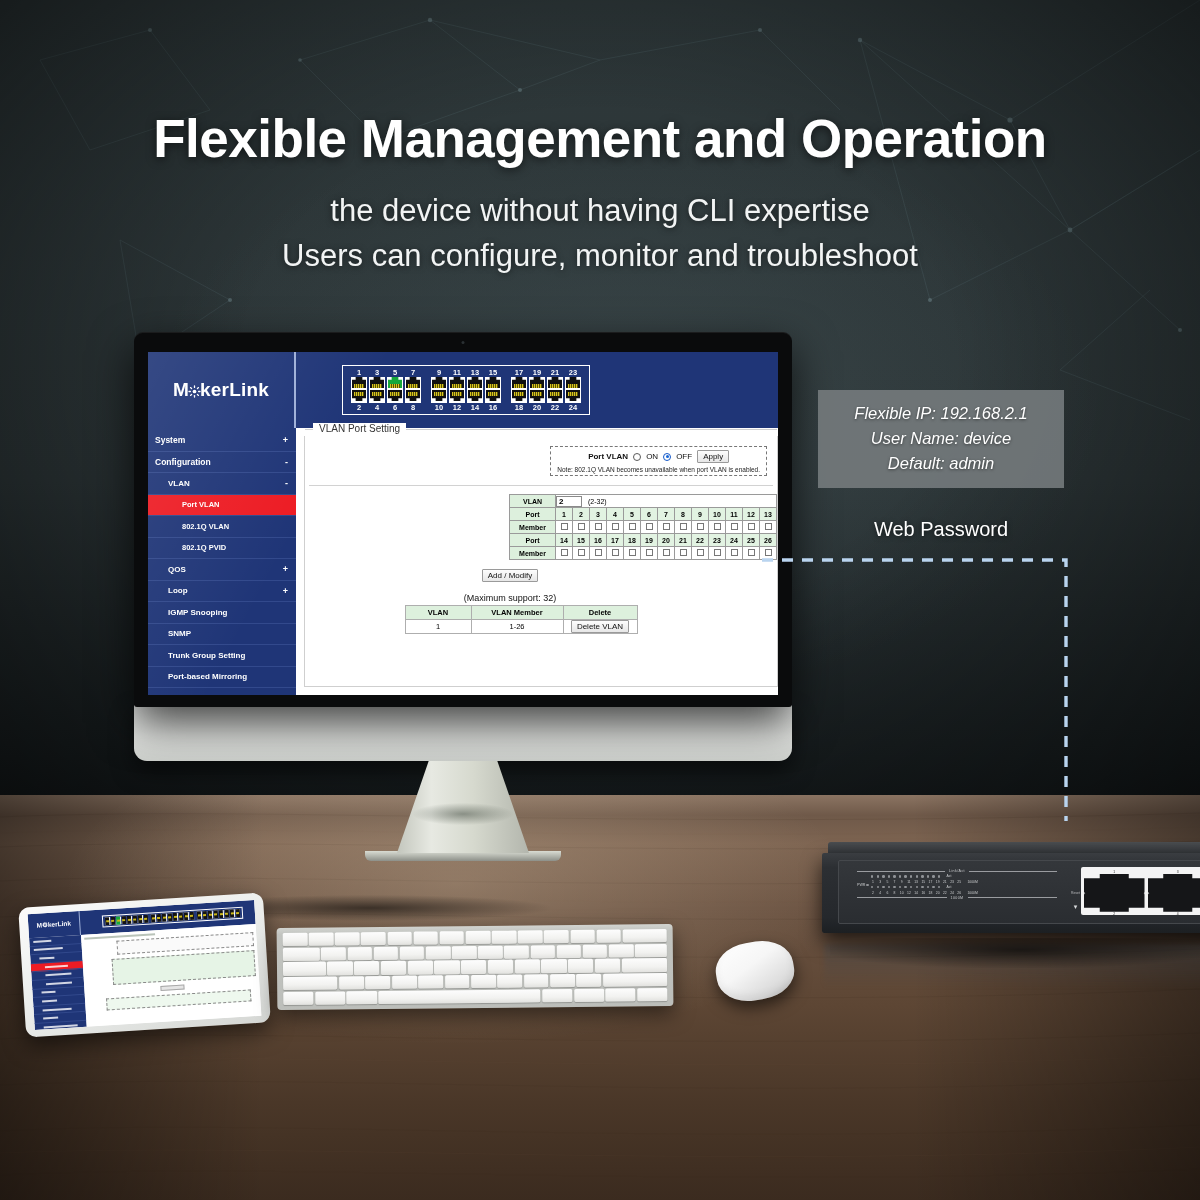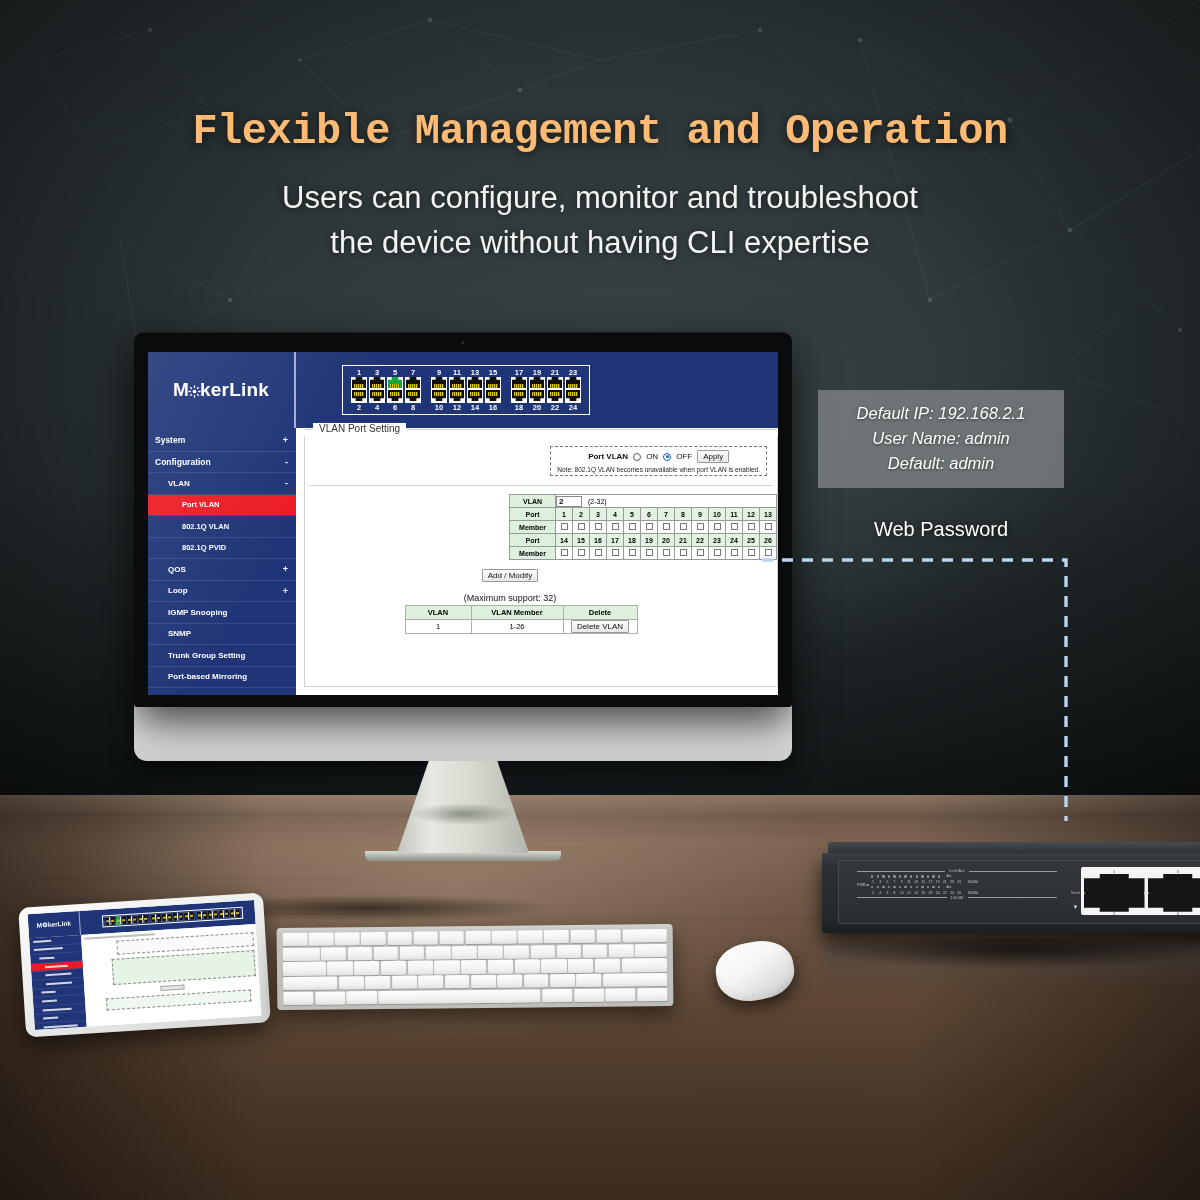--- a/index.html
+++ b/index.html
@@ -33,23 +33,22 @@
   #desk-shade {
     position:absolute; inset:0;
     background:
       radial-gradient(ellipse 560px 230px at 38% 22%, rgba(255,235,205,.22), rgba(0,0,0,0) 70%),
       linear-gradient(90deg, rgba(0,0,0,.45) 0%, rgba(0,0,0,0) 22%, rgba(0,0,0,0) 76%, rgba(0,0,0,.42) 100%);
   }
 
   
   #headline { position:absolute; left:0; right:0; top:108px; text-align:center; z-index:30; }
   #h1 {
-    font-size:42px; font-weight:bold; color:#fdba74; letter-spacing:-.5px;
+    font-size:53px; font-weight:bold; color:#ffffff; letter-spacing:-.5px;
     text-shadow:0 2px 10px rgba(0,0,0,.6);
-    font-family:Liberation Mono, monospace;
   }
   .sub {
     font-size:31px; color:#f2f4f4; font-weight:400; line-height:1.45;
     text-shadow:0 1px 6px rgba(0,0,0,.55);
   }
   #sub-wrap { margin-top:20px; }
 
   
   #monitor { position:absolute; left:134px; top:332px; width:658px; z-index:25; }
   #bezel {
@@ -389,32 +388,32 @@
         <path d="M0 266 C260 254, 680 284, 1200 260"></path>
       <path d="M0 358 C300 346, 700 376, 1200 352"></path>
     </g>
   </svg>
   <div id="desk-shade"></div>
 </div>
 
 <div id="headline">
   <div id="h1">Flexible Management and Operation</div>
   <div id="sub-wrap">
+    <div class="sub">the device without having CLI expertise</div>
     <div class="sub">Users can configure, monitor and troubleshoot</div>
-    <div class="sub">the device without having CLI expertise</div>
   </div>
 </div>
 
 <svg id="connector" width="330" height="270">
   <path d="M2 5 L306 5 L306 266" stroke="#b9d4ef" stroke-width="3.4" stroke-dasharray="11 9" fill="none"></path>
 </svg>
 
 <div id="infobox">
-  <div>Default IP: 192.168.2.1</div>
-  <div>User Name: admin</div>
+  <div>Flexible IP: 192.168.2.1</div>
+  <div>User Name: device</div>
   <div>Default: admin</div>
 </div>
 <div id="webif">Web Password</div>
 
 <div id="m-shadow"></div>
 <div id="monitor">
   <div id="bezel">
     <div id="cam"></div>
     <div id="screen">
 

